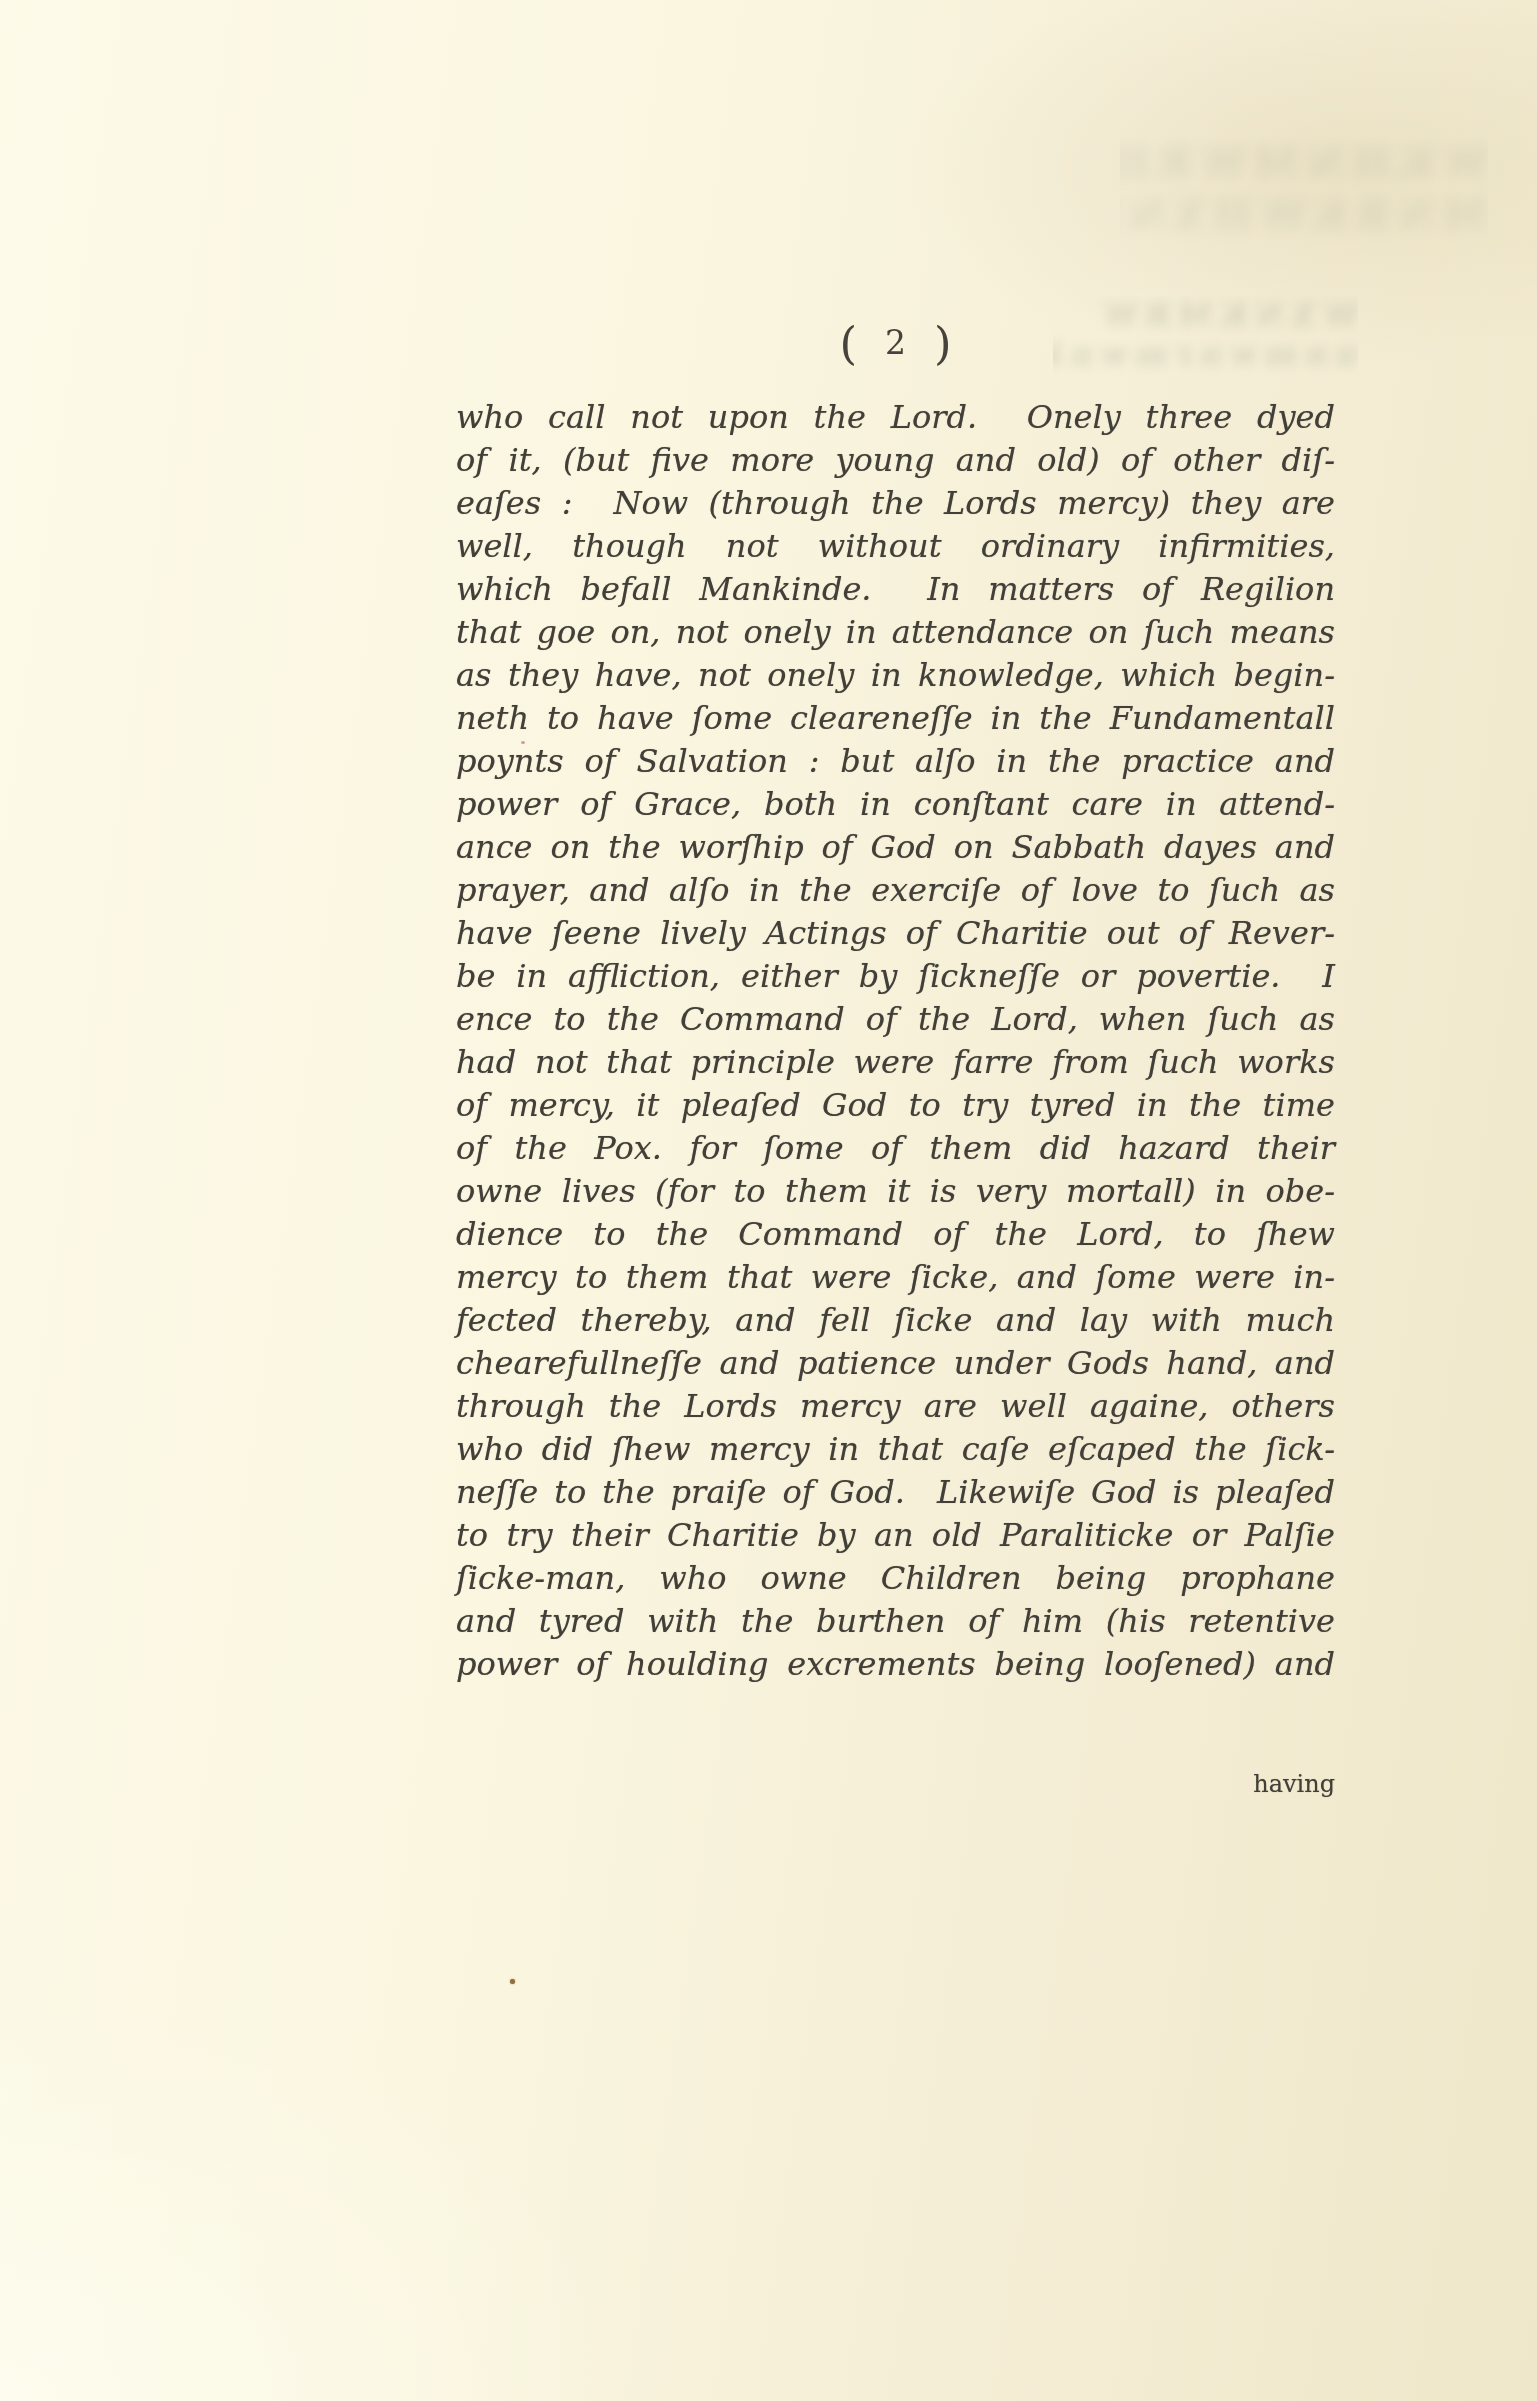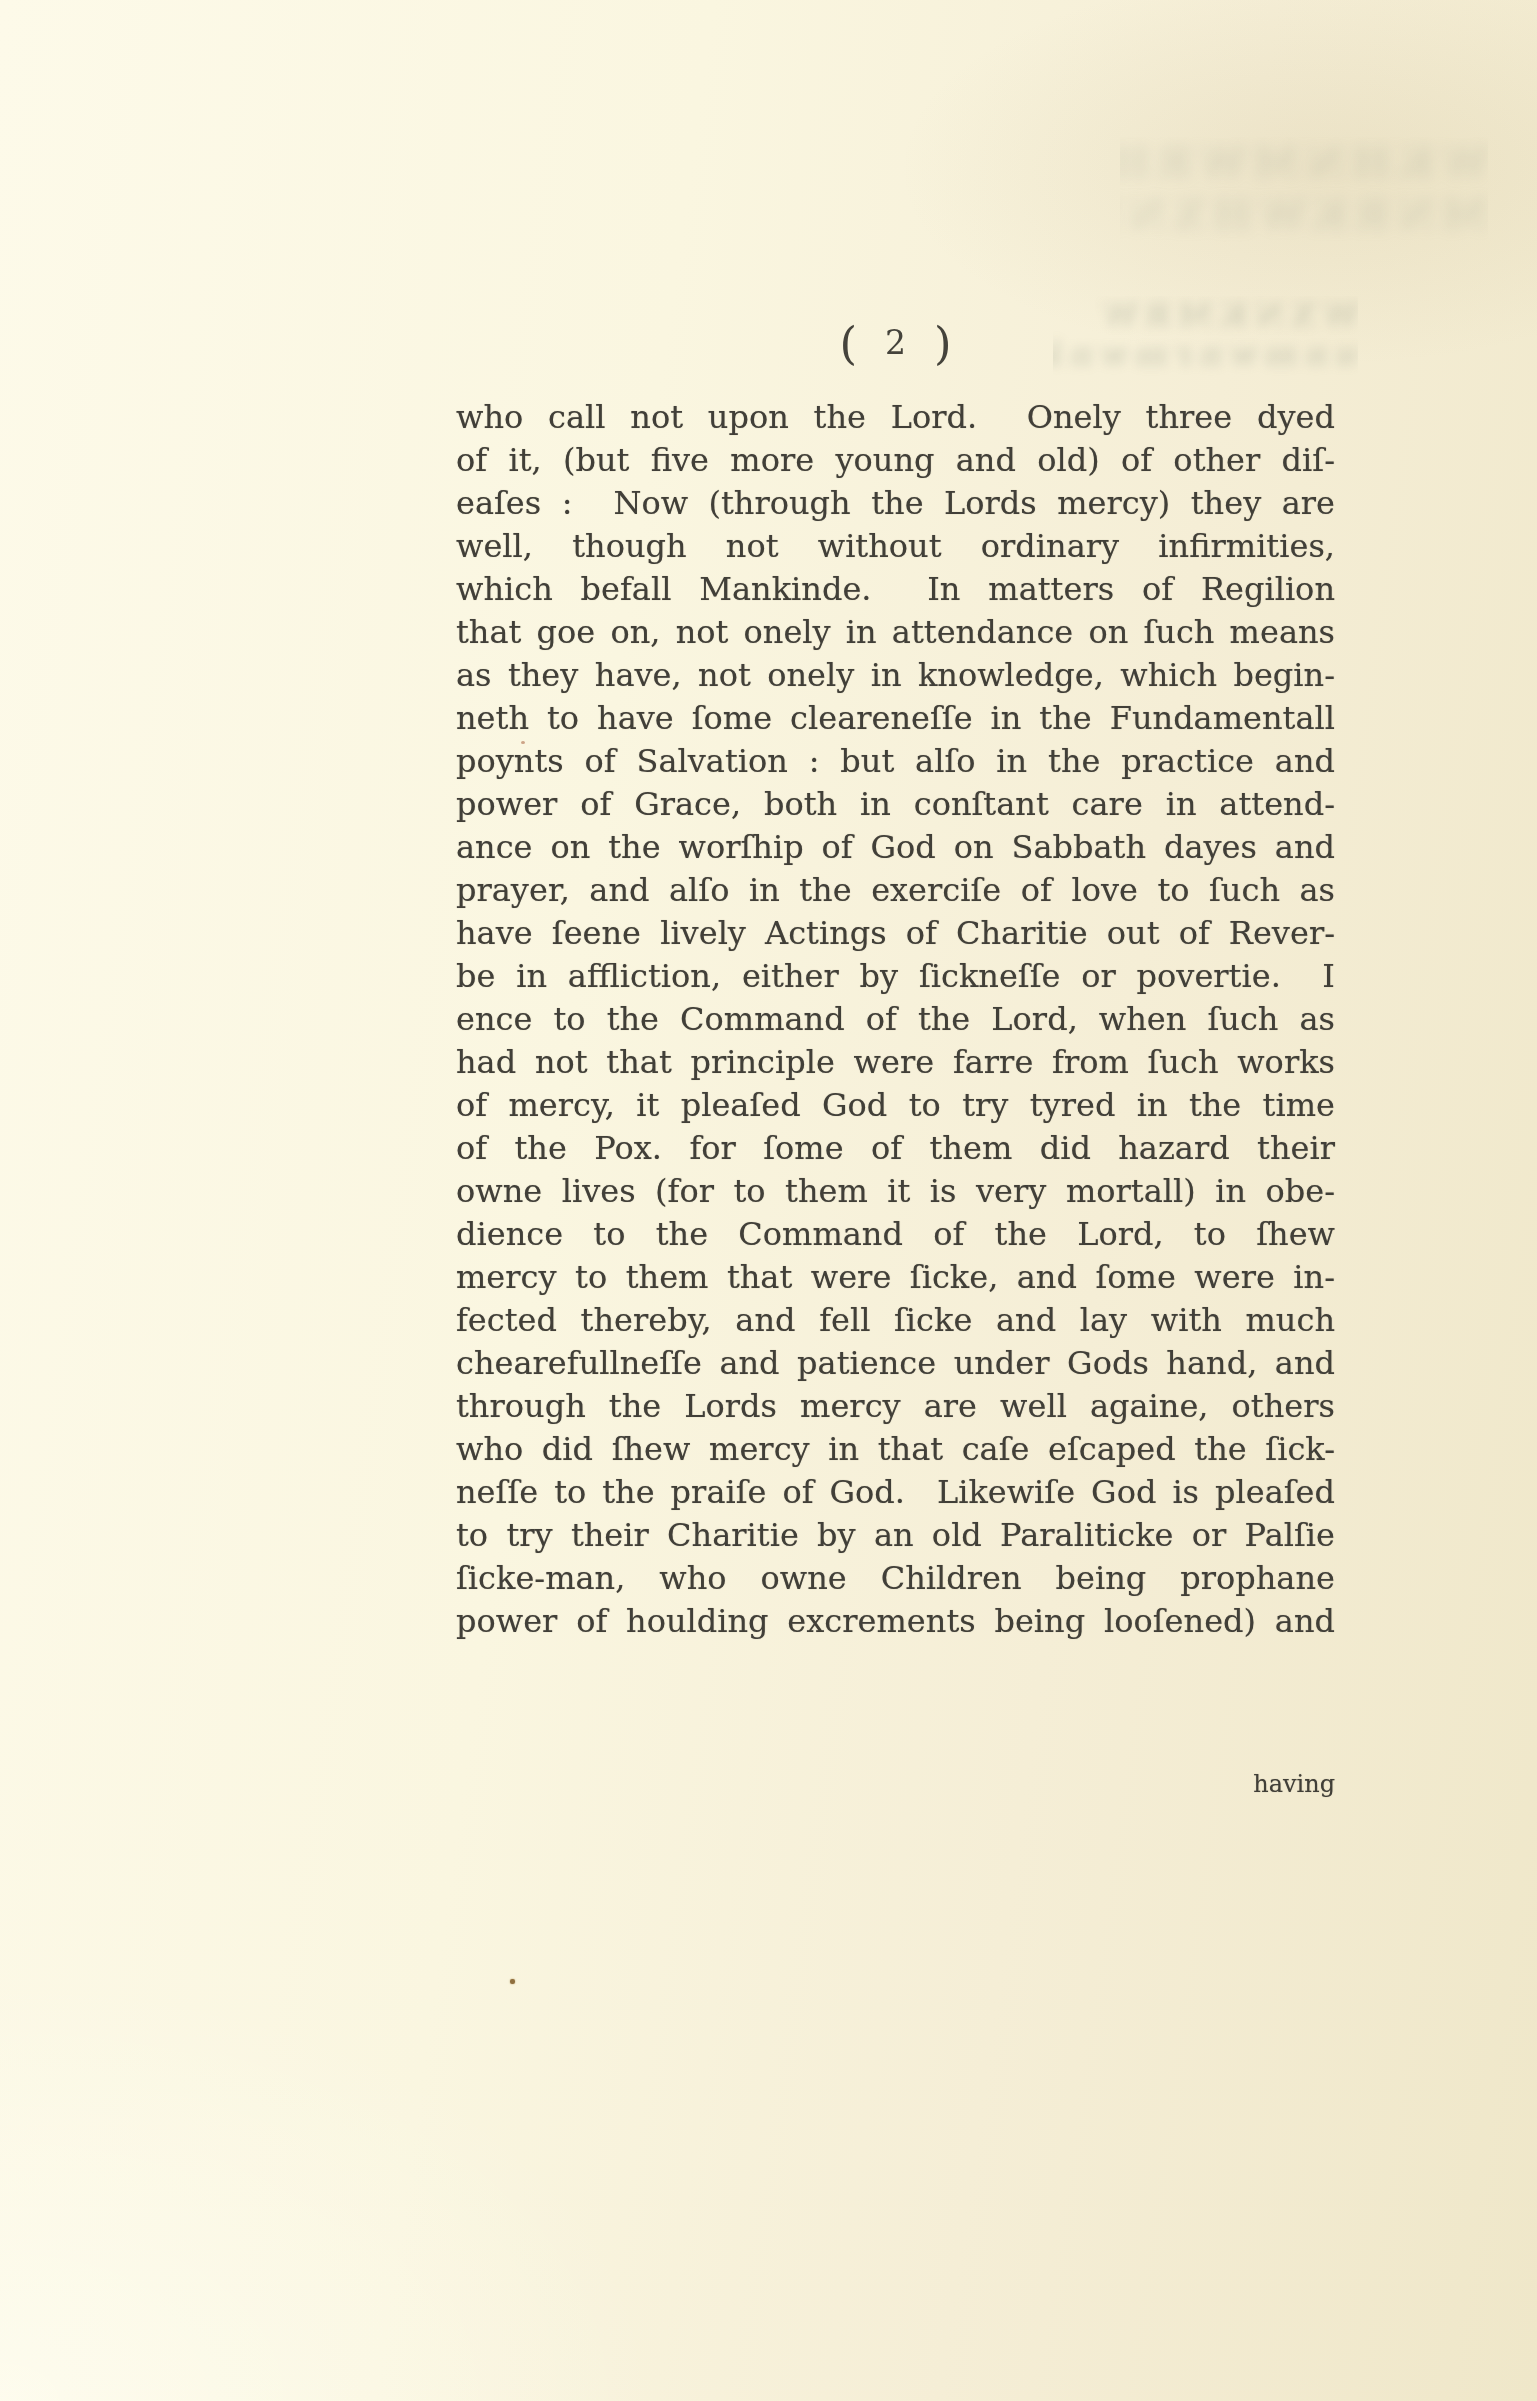--- a/index.html
+++ b/index.html
@@ -27,21 +27,21 @@
     text-align:center;color:#45433b;
   }
   .pagenum .paren{font-size:45px;line-height:55px;vertical-align:-4.7px;}
   .pagenum .num{font-size:33px;line-height:55px;padding:0 28px;}
   .textblock{
     position:absolute;left:456px;top:396px;width:879px;
     color:#413f38;font-size:32px;line-height:43px;
     text-shadow:0 0 0.9px rgba(64,60,50,0.45);
     word-spacing:2.3px;
   }
-  .line{text-align:justify;text-align-last:justify;white-space:normal;}
+  .line{text-align:justify;text-align-last:justify;white-space:normal;font-style:italic;}
   .catchword-row{
     position:absolute;left:456px;top:1763px;width:879px;
     text-align:right;color:#413f38;font-size:24px;line-height:43px;
     text-shadow:0 0 0.9px rgba(64,60,50,0.45);
   }
   .speck{position:absolute;border-radius:50%;}
   .speck-1{left:510px;top:1979px;width:4.7px;height:4.7px;background:#8f6f3e;box-shadow:0 0 1.6px #a98c55;}
   .speck-2{left:521px;top:741px;width:3.9px;height:3.1px;background:rgba(168,96,62,0.55);filter:blur(0.4px);}
 </style>
 </head>
@@ -85,20 +85,21 @@
       <div class="line">owne lives (for to them it is very mortall) in obe-</div>
       <div class="line">dience to the Command of the Lord, to ſhew</div>
       <div class="line">mercy to them that were ſicke, and ſome were in-</div>
       <div class="line">fected thereby, and fell ſicke and lay with much</div>
       <div class="line">chearefullneſſe and patience under Gods hand, and</div>
       <div class="line">through the Lords mercy are well againe, others</div>
       <div class="line">who did ſhew mercy in that caſe eſcaped the ſick-</div>
       <div class="line">neſſe to the praiſe of God.&nbsp; Likewiſe God is pleaſed</div>
       <div class="line">to try their Charitie by an old Paraliticke or Palſie</div>
       <div class="line">ſicke-man, who owne Children being prophane</div>
+      <div class="line">and tyred with the burthen of him (his retentive</div>
       <div class="line">power of houlding excrements being looſened) and</div>
     </main>
 
   <div class="catchword-row">having</div>
 
   <div class="speck speck-1"></div>
   <div class="speck speck-2"></div>
 
 </div>
 

